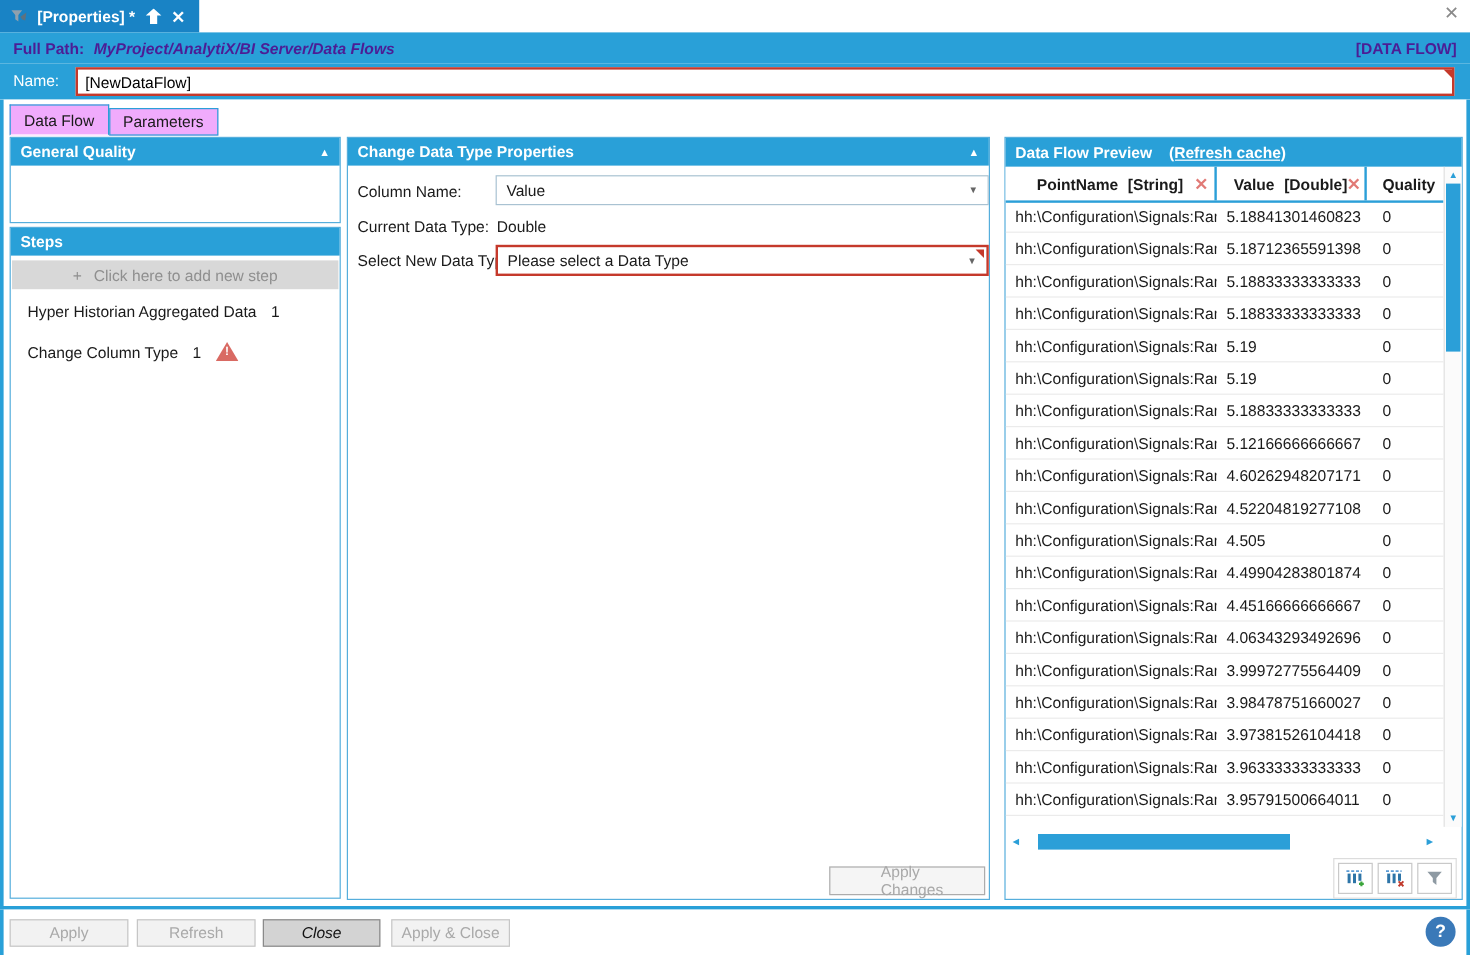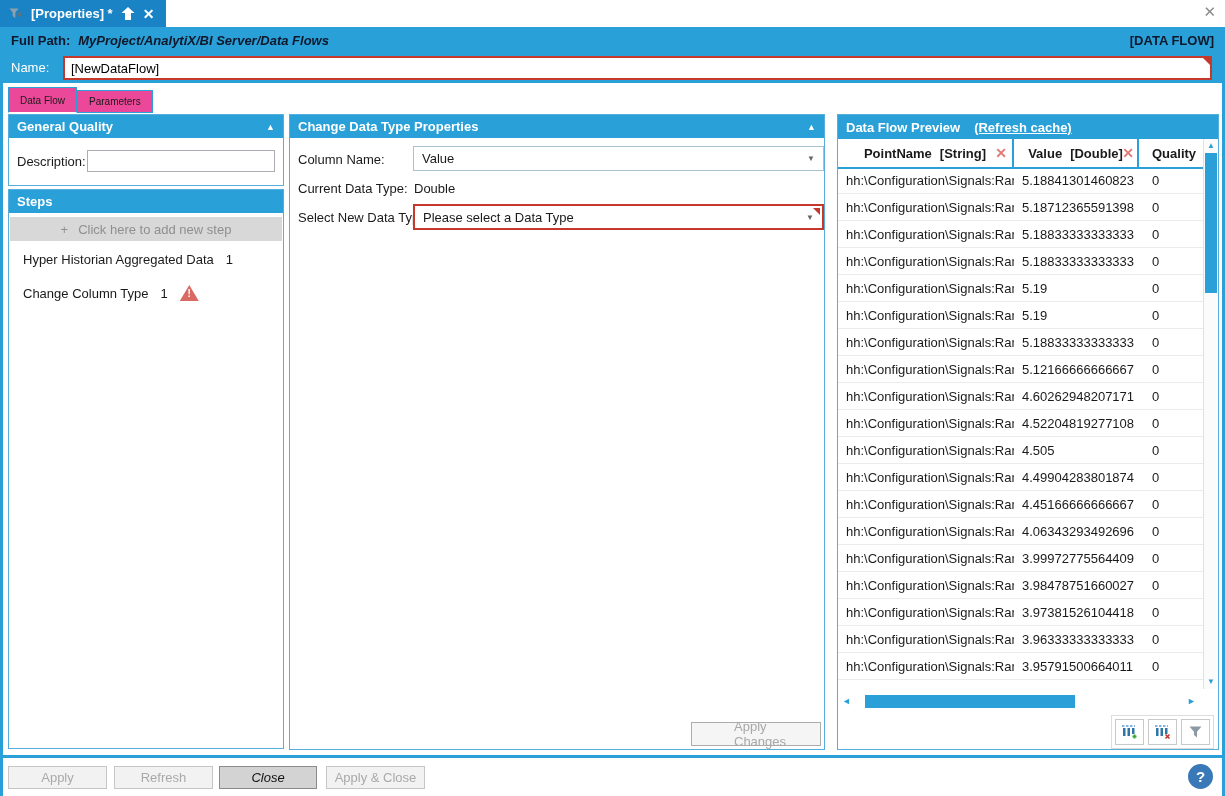--- a/index.html
+++ b/index.html
@@ -9,38 +9,38 @@
   
   .tabstrip{position:absolute;left:0;top:0;width:100%;height:27px;background:#fff;}
   .doc-tab{position:absolute;left:0;top:0;height:27px;background:#1983C5;color:#fff;
     display:flex;align-items:center;gap:8px;padding:0 12px 0 8px;}
   .doc-tab-title{font-size:13px;font-weight:bold;}
   .tab-close{color:#fff;font-size:14px;font-weight:bold;cursor:pointer;line-height:1;}
   .win-close{position:absolute;right:9px;top:4px;color:#8A8A8A;font-size:15px;cursor:pointer;line-height:1;}
 
   
   .fullpath-bar{position:absolute;left:0;top:27px;width:100%;height:26px;background:#29A0D8;
-    color:#0f172a;display:flex;align-items:center;padding:0 11px;box-sizing:border-box;font-size:13px;}
+    color:#4c1d95;display:flex;align-items:center;padding:0 11px;box-sizing:border-box;font-size:13px;}
   .fp-label{font-weight:bold;margin-right:8px;}
   .fp-value{font-style:italic;font-weight:bold;}
   .fp-badge{margin-left:auto;font-weight:bold;}
   .name-bar{position:absolute;left:0;top:53px;width:100%;height:30px;background:#29A0D8;}
   .name-label{position:absolute;left:11px;top:7px;color:#fff;font-size:13px;}
   .name-wrap{position:absolute;left:63px;right:13px;top:3px;height:24px;}
   .name-wrap input{width:100%;height:100%;box-sizing:border-box;border:2px solid #C5392B;
     background:#fff;font-size:13px;padding:0 6px;font-family:"Liberation Sans",sans-serif;outline:none;}
   .corner-flag::after{content:"";position:absolute;top:2px;right:2px;width:0;height:0;
     border-top:7px solid #C5392B;border-left:7px solid transparent;z-index:3;}
 
   
   .content{position:absolute;left:0;top:83px;width:1225px;height:675px;background:#fff;
     border-left:3px solid #29A0D8;border-right:3px solid #29A0D8;border-bottom:3px solid #29A0D8;
     box-sizing:border-box;}
   .tab-row{position:absolute;left:5px;top:4px;display:flex;align-items:flex-end;z-index:2;}
-  .ui-tab{font-size:10px;border:1px solid #2B9FD8;background:#ec4899;display:flex;align-items:center;
+  .ui-tab{font-size:13px;border:1px solid #2B9FD8;background:#f0abfc;display:flex;align-items:center;
     padding:0 11px;cursor:pointer;box-sizing:border-box;}
   .ui-tab.active{height:26px;border-bottom:1px solid #fff;}
   .ui-tab.inactive{height:23px;margin-left:0;margin-bottom:0px;}
 
   .panel{position:absolute;border:1px solid #56AEDC;background:#fff;box-sizing:border-box;}
   .panel-header{height:23px;background:#29A0D8;color:#fff;display:flex;align-items:center;
     padding:0 8px;font-weight:bold;font-size:13px;}
   .collapse{margin-left:auto;font-size:9px;color:#fff;cursor:pointer;}
 
   
@@ -164,24 +164,20 @@
       <div class="ui-tab inactive">
         <span>Parameters</span>
       </div>
     </div>
 
     <div class="panel gs-panel">
       <div class="panel-header">
         <span>General Quality</span>
         <span class="collapse">▲</span>
       </div>
-      <div class="desc-row">
-        <span class="desc-label">Description:</span>
-        <input type="text" value="" style="">
-      </div>
     </div>
 
     <div class="panel steps-panel">
       <div class="panel-header">
         <span>Steps</span>
       </div>
       <div class="add-step">
         <span>+</span>
         <span>Click here to add new step</span>
       </div>

